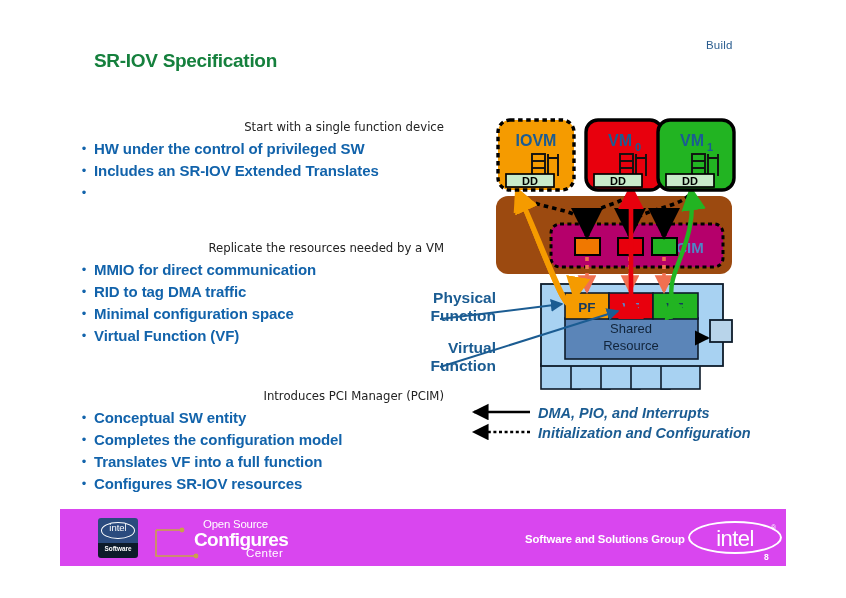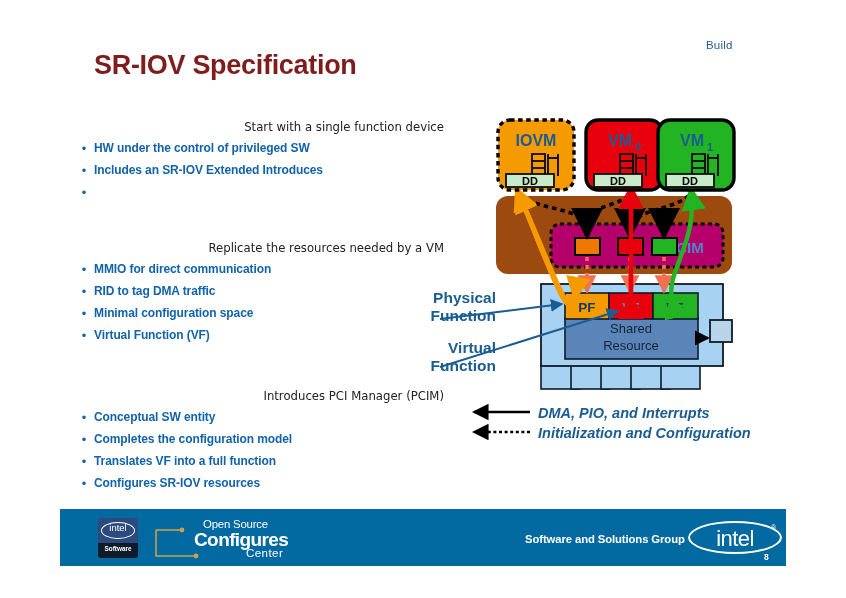--- a/index.html
+++ b/index.html
@@ -26,23 +26,23 @@
     top: 39px;
     font-size: 11.5px;
     color: #2a5d8f;
     letter-spacing: 0.2px;
     text-align: center;
   }
   #slide-title {
     position: absolute;
     left: 94px;
     top: 50px;
-    font-size: 27px;
+    font-size: 19px;
     font-weight: bold;
-    color: #7f1d1d;
+    color: #15803d;
     letter-spacing: -0.3px;
   }
 
   
   .text-group {
     position: absolute;
     left: 74px;
     width: 370px;
   }
   .group-lead {
@@ -59,21 +59,21 @@
   }
   .bullet-dot {
     width: 20px;
     flex: 0 0 20px;
     color: #1263ab;
     font-size: 13px;
     line-height: 17px;
     text-align: center;
   }
   .bullet-text {
-    font-size: 12px;
+    font-size: 15px;
     font-weight: bold;
     color: #1263ab;
     line-height: 17px;
     letter-spacing: -0.1px;
   }
   #group-1 { top: 120px; }
   #group-2 { top: 241px; }
   #group-3 { top: 381px; margin-top: 8px; }
 
   
@@ -86,21 +86,21 @@
   }
   #diagram svg { display: block; }
 
   
   #footer {
     position: absolute;
     left: 60px;
     top: 509px;
     width: 726px;
     height: 57px;
-    background: #0369a1;
+    background: #d946ef;
     text-decoration: underline;
   }
   #intel-software-logo {
     position: absolute;
     left: 38px;
     top: 9px;
     width: 40px;
     height: 40px;
   }
   #intel-software-logo .top {
@@ -221,21 +221,21 @@
   <div id="slide-title">SR-IOV Specification</div>
 
   <div class="text-group" id="group-1">
     <div class="group-lead">Start with a single function device</div>
     <div class="bullet-row">
       <span class="bullet-dot">•</span>
       <span class="bullet-text">HW under the control of privileged SW</span>
     </div>
     <div class="bullet-row">
       <span class="bullet-dot">•</span>
-      <span class="bullet-text">Includes an SR-IOV Extended Introduces</span>
+      <span class="bullet-text">Includes an SR-IOV Extended Translates</span>
     </div>
     <div class="bullet-row">
       <span class="bullet-dot">•</span>
     </div>
   </div>
 
   <div class="text-group" id="group-2">
     <div class="group-lead">Replicate the resources needed by a VM</div>
     <div class="bullet-row">
       <span class="bullet-dot">•</span>

